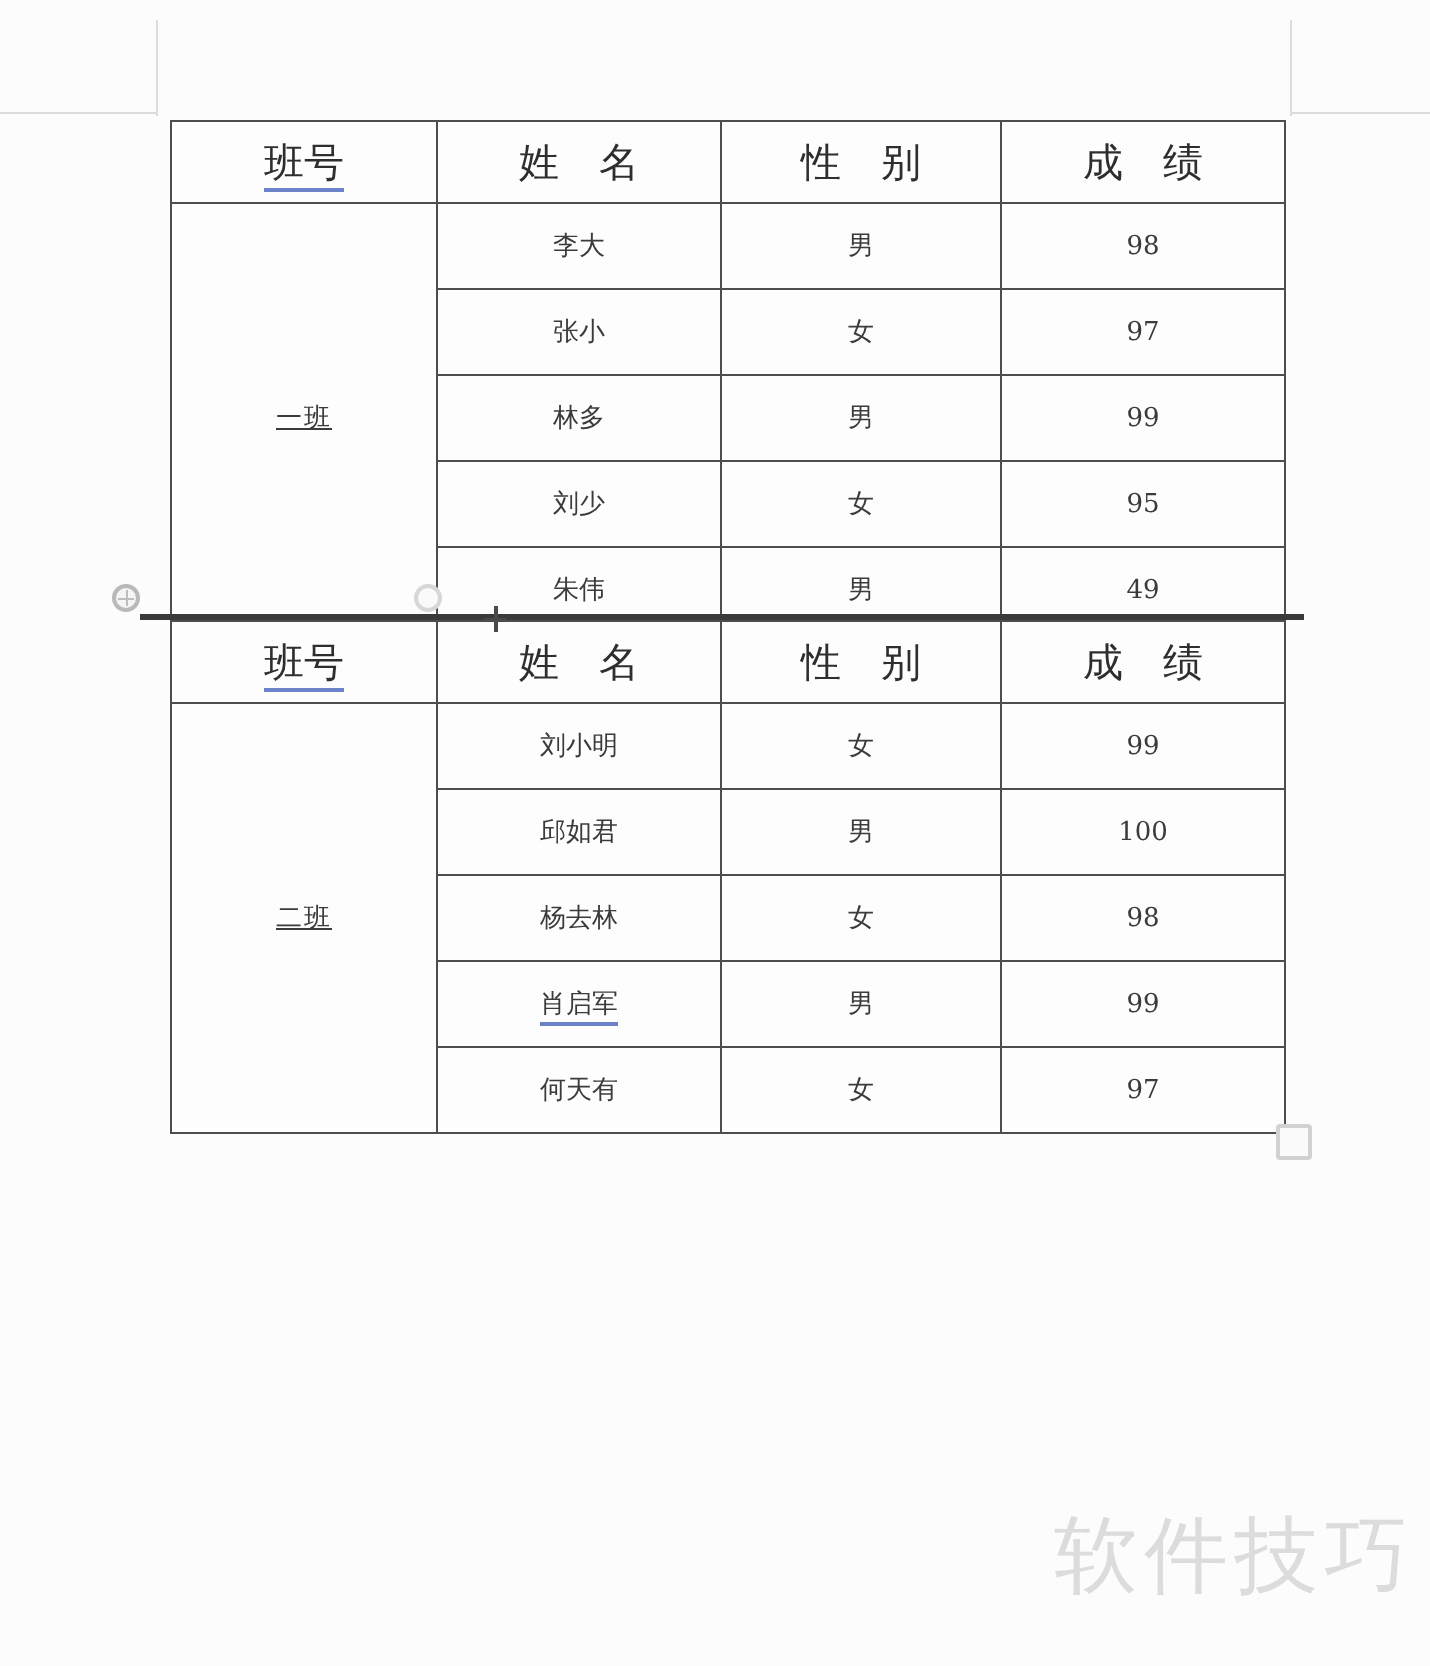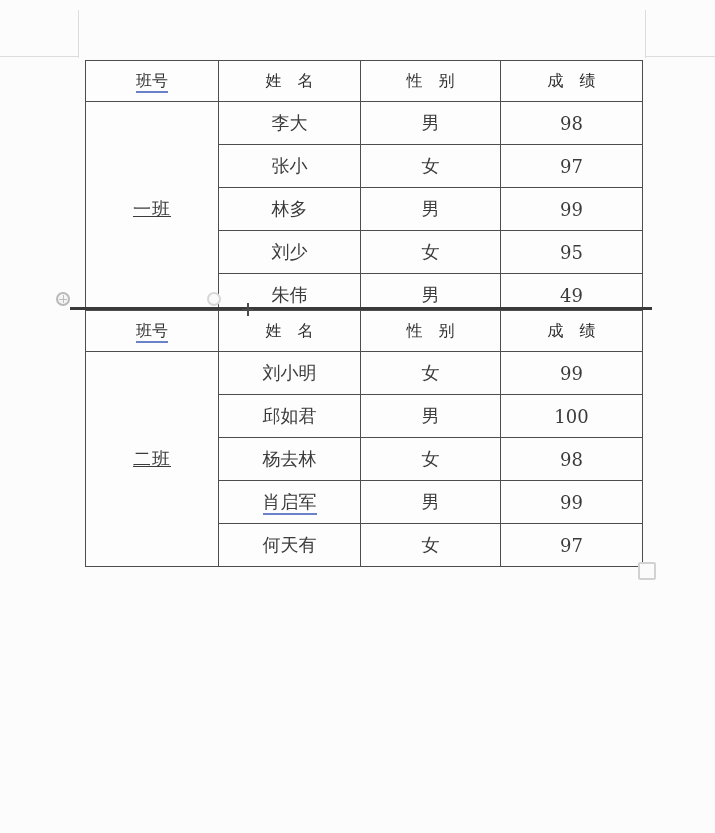--- a/index.html
+++ b/index.html
@@ -32,24 +32,24 @@
   }
   table.doc-table td {
     border: 1px solid #4d4d4d;
     text-align: center;
     vertical-align: middle;
     padding: 0;
     overflow: hidden;
   }
   tr.hrow td {
     height: 40px;
-    font-size: 16px;
+    font-size: 20px;
     color: #2e2e2e;
   }
-  tr.drow td { height: 42px; font-size: 18px; }
+  tr.drow td { height: 42px; font-size: 13px; }
   td.ccell { font-size: 16px; letter-spacing: 1px; text-decoration: underline; }
   .u {
     border-bottom: 2px solid #6b82c8;
     padding-bottom: 1px;
   }
 
   
   .junction-line {
     position: absolute;
     left: 70px;
@@ -208,14 +208,15 @@
         <td>97</td>
       </tr>
     </tbody>
   </table>
 
   <div class="circle-handle move" style="left:56px; top:292px;"></div>
   <div class="circle-handle faint" style="left:207px; top:292px;"></div>
   <div class="cross-cursor" style="left:242px; top:303px;"></div>
   <div class="resize-square" style="left:638px; top:562px;"></div>
 
+  <div class="watermark">软件技巧</div>
 
 </div>
 
 </body></html>

